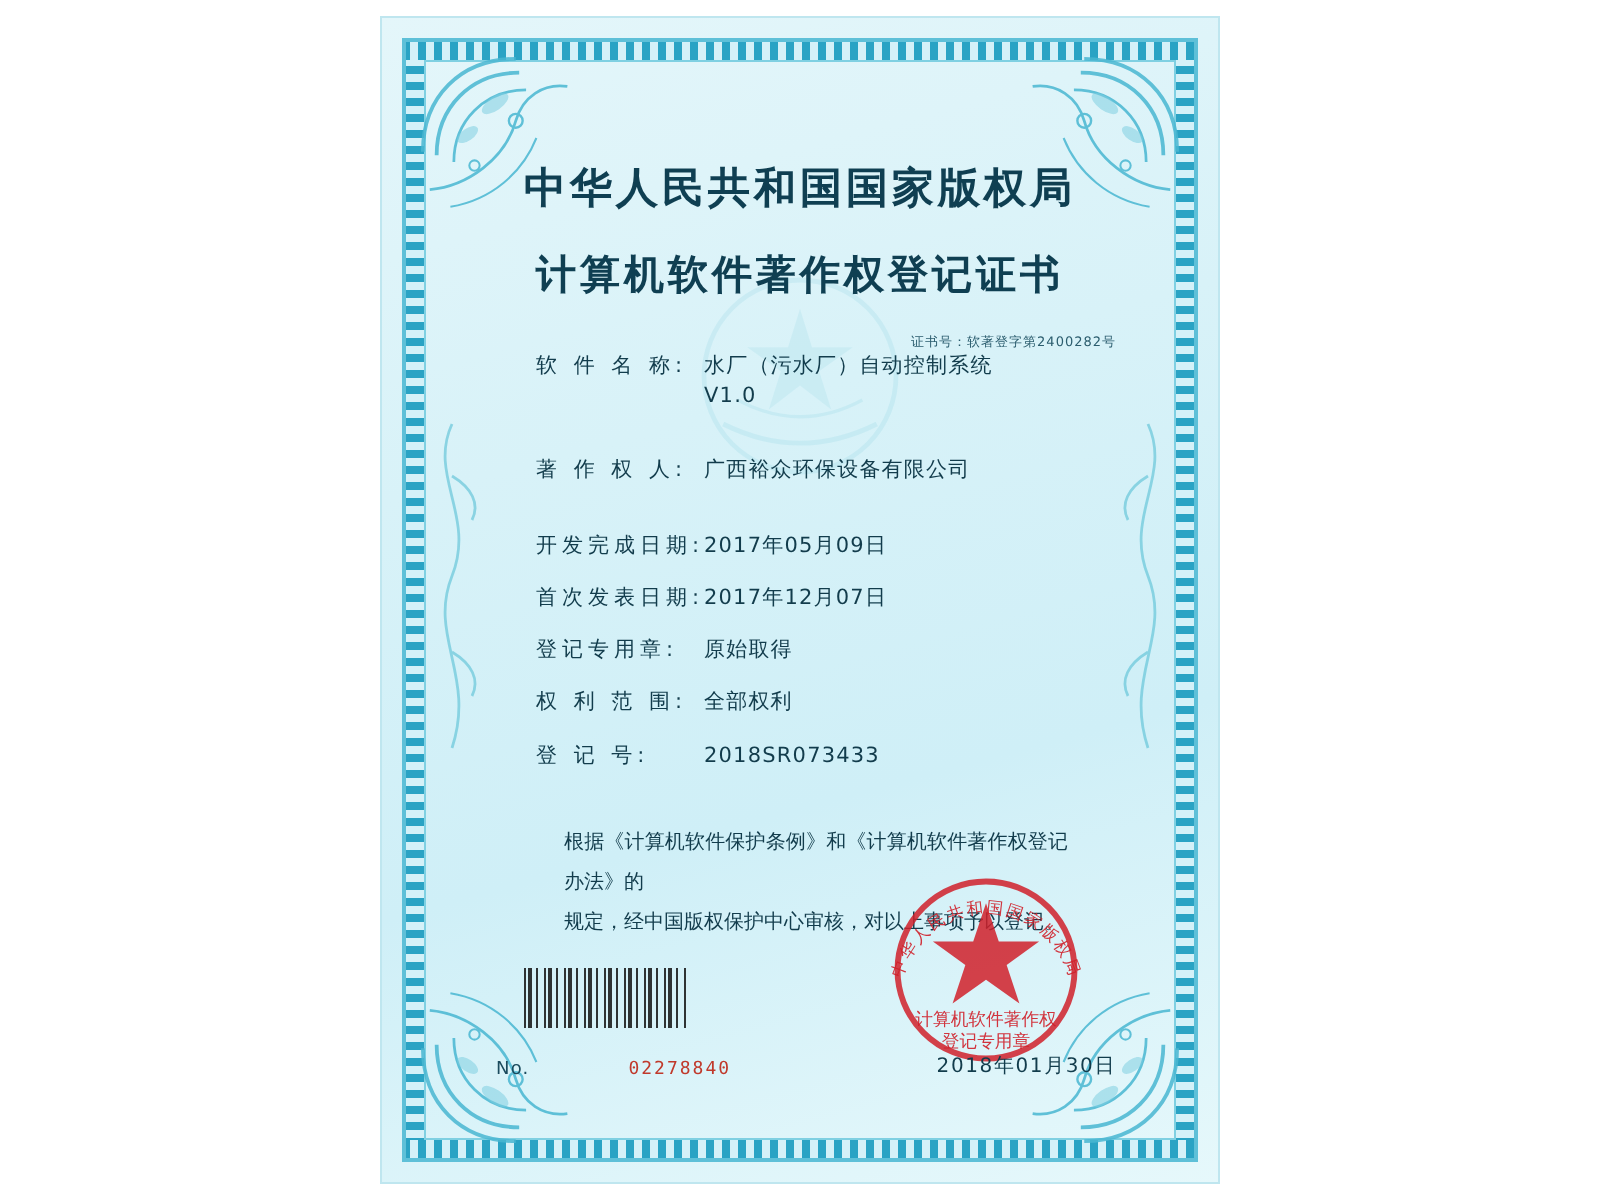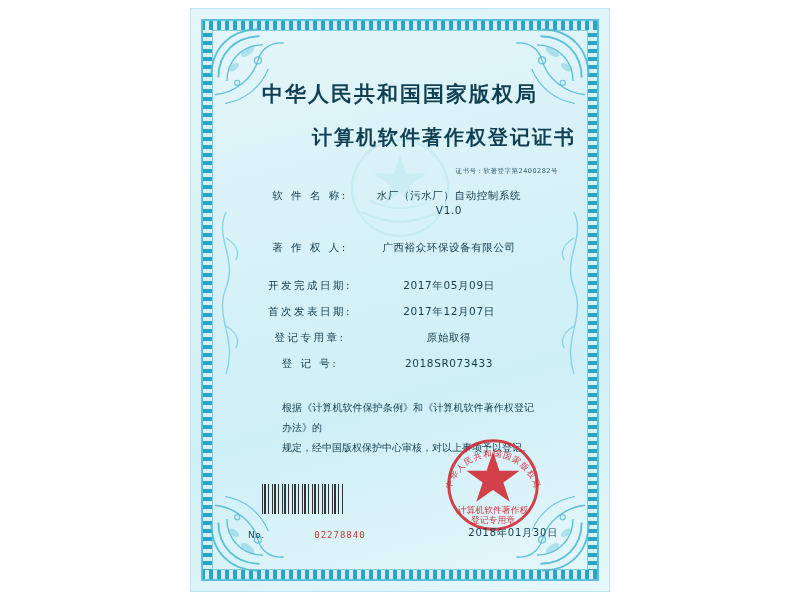--- a/index.html
+++ b/index.html
@@ -102,42 +102,40 @@
   .title-1 {
     text-align: center;
     font-family: "DejaVu Serif", "Liberation Serif", serif;
     font-size: 21px;
     font-weight: bold;
     color: #0f3f52;
     letter-spacing: 2px;
     margin-top: 38px;
   }
   .title-2 {
-    text-align: right;
+    text-align: center;
     font-family: "DejaVu Serif", "Liberation Serif", serif;
     font-size: 20px;
     font-weight: bold;
     color: #0f3f52;
     letter-spacing: 2px;
     margin-top: 16px;
   }
   .cert-no {
     text-align: right;
     font-size: 6.5px;
     color: #2b5d6e;
     margin-top: 16px;
     padding-right: 18px;
     letter-spacing: 0.5px;
   }
 
   .fields {
-    margin-top: 12px;
     padding-left: 44px;
     padding-right: 30px;
-    text-align: center;
   }
   .field-row {
     display: flex;
     align-items: flex-start;
     margin-bottom: 11px;
     font-size: 10.5px;
     color: #123c4c;
     line-height: 1.45;
   }
   .field-label {
@@ -341,20 +339,24 @@
         <div class="field-row">
           <div class="field-label">首次发表日期:</div>
           <div class="field-value">2017年12月07日</div>
         </div>
 
         <div class="field-row">
           <div class="field-label">登记专用章:</div>
           <div class="field-value">原始取得</div>
         </div>
 
+        <div class="field-row">
+          <div class="field-label">权 利 范 围:</div>
+          <div class="field-value">全部权利</div>
+        </div>
 
         <div class="field-row">
           <div class="field-label">登 记 号:</div>
           <div class="field-value">2018SR073433</div>
         </div>
 
       </div>
 
       <div class="statement">
         <p>根据《计算机软件保护条例》和《计算机软件著作权登记办法》的</p>

